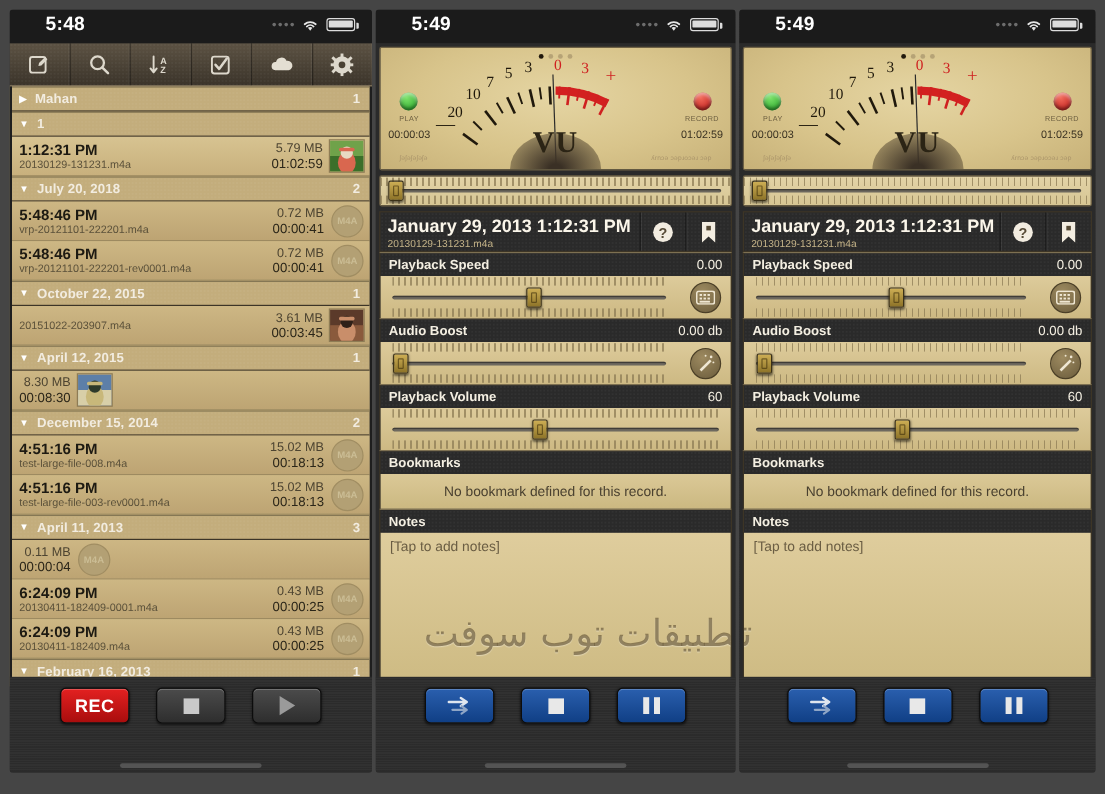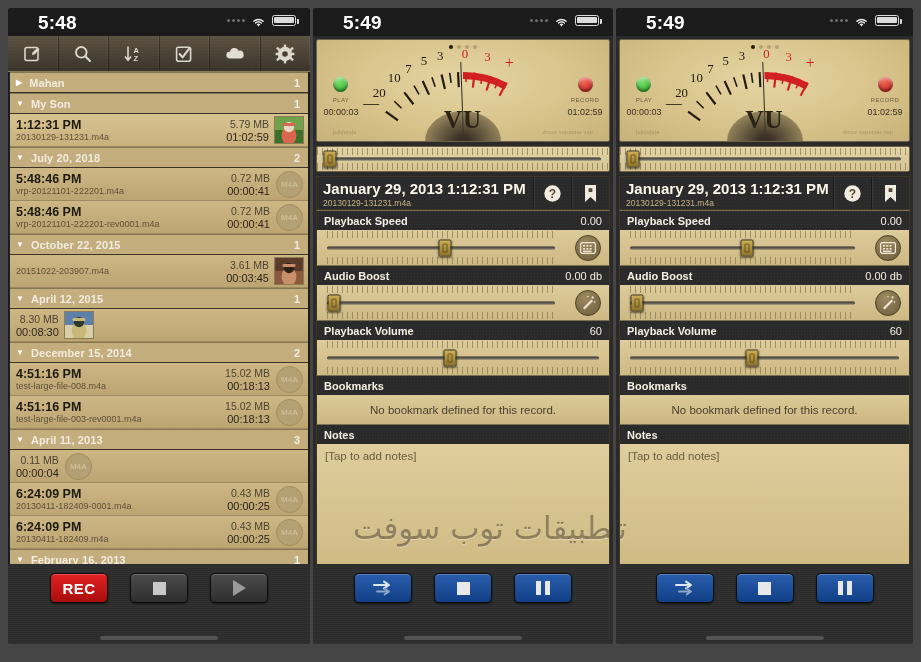--- a/index.html
+++ b/index.html
@@ -28,21 +28,21 @@
   #dev-right  { left: 616px; width: 297px; }
 
   
   .statusbar {
     height: 28px; position: relative;
     background: #1b1b1b;
     color: #fff;
   }
   .sb-time {
     position: absolute; left: 30px; top: 4px;
-    font-size: 19px; font-weight: bold; letter-spacing: .2px;
+    font-size: 16px; font-weight: bold; letter-spacing: .2px;
   }
   .sb-right {
     position: absolute; right: 14px; top: 6px;
     display: flex; align-items: center; gap: 6px;
   }
   .sb-dots { display: flex; gap: 2px; align-items: center; }
   .sb-dots i { width: 3px; height: 3px; background: #6d6d6d; border-radius: 50%; display:block; }
   .sb-wifi { width: 15px; height: 12px; position: relative; }
   .sb-batt {
     width: 24px; height: 11px; border: 1.3px solid #dcdcdc; border-radius: 2.5px;
@@ -382,21 +382,20 @@
     </div>
 
     <div class="list" id="recordings-list">
         <div class="grp">
           <span class="tri">▶</span>
           <span class="gname">Mahan</span>
           <span class="gcount">1</span>
         </div>
         <div class="grp">
           <span class="tri">▼</span>
-          <span class="gname">My Son</span>
           <span class="gcount">1</span>
         </div>
         <div class="rec sel">
           <div class="rec-txt">
             <div class="rec-title">1:12:31 PM</div>
             <div class="rec-file">20130129-131231.m4a</div>
           </div>
           <div class="rec-meta">
             <div class="rec-size">5.79 MB</div>
             <div class="rec-dur">01:02:59</div>

